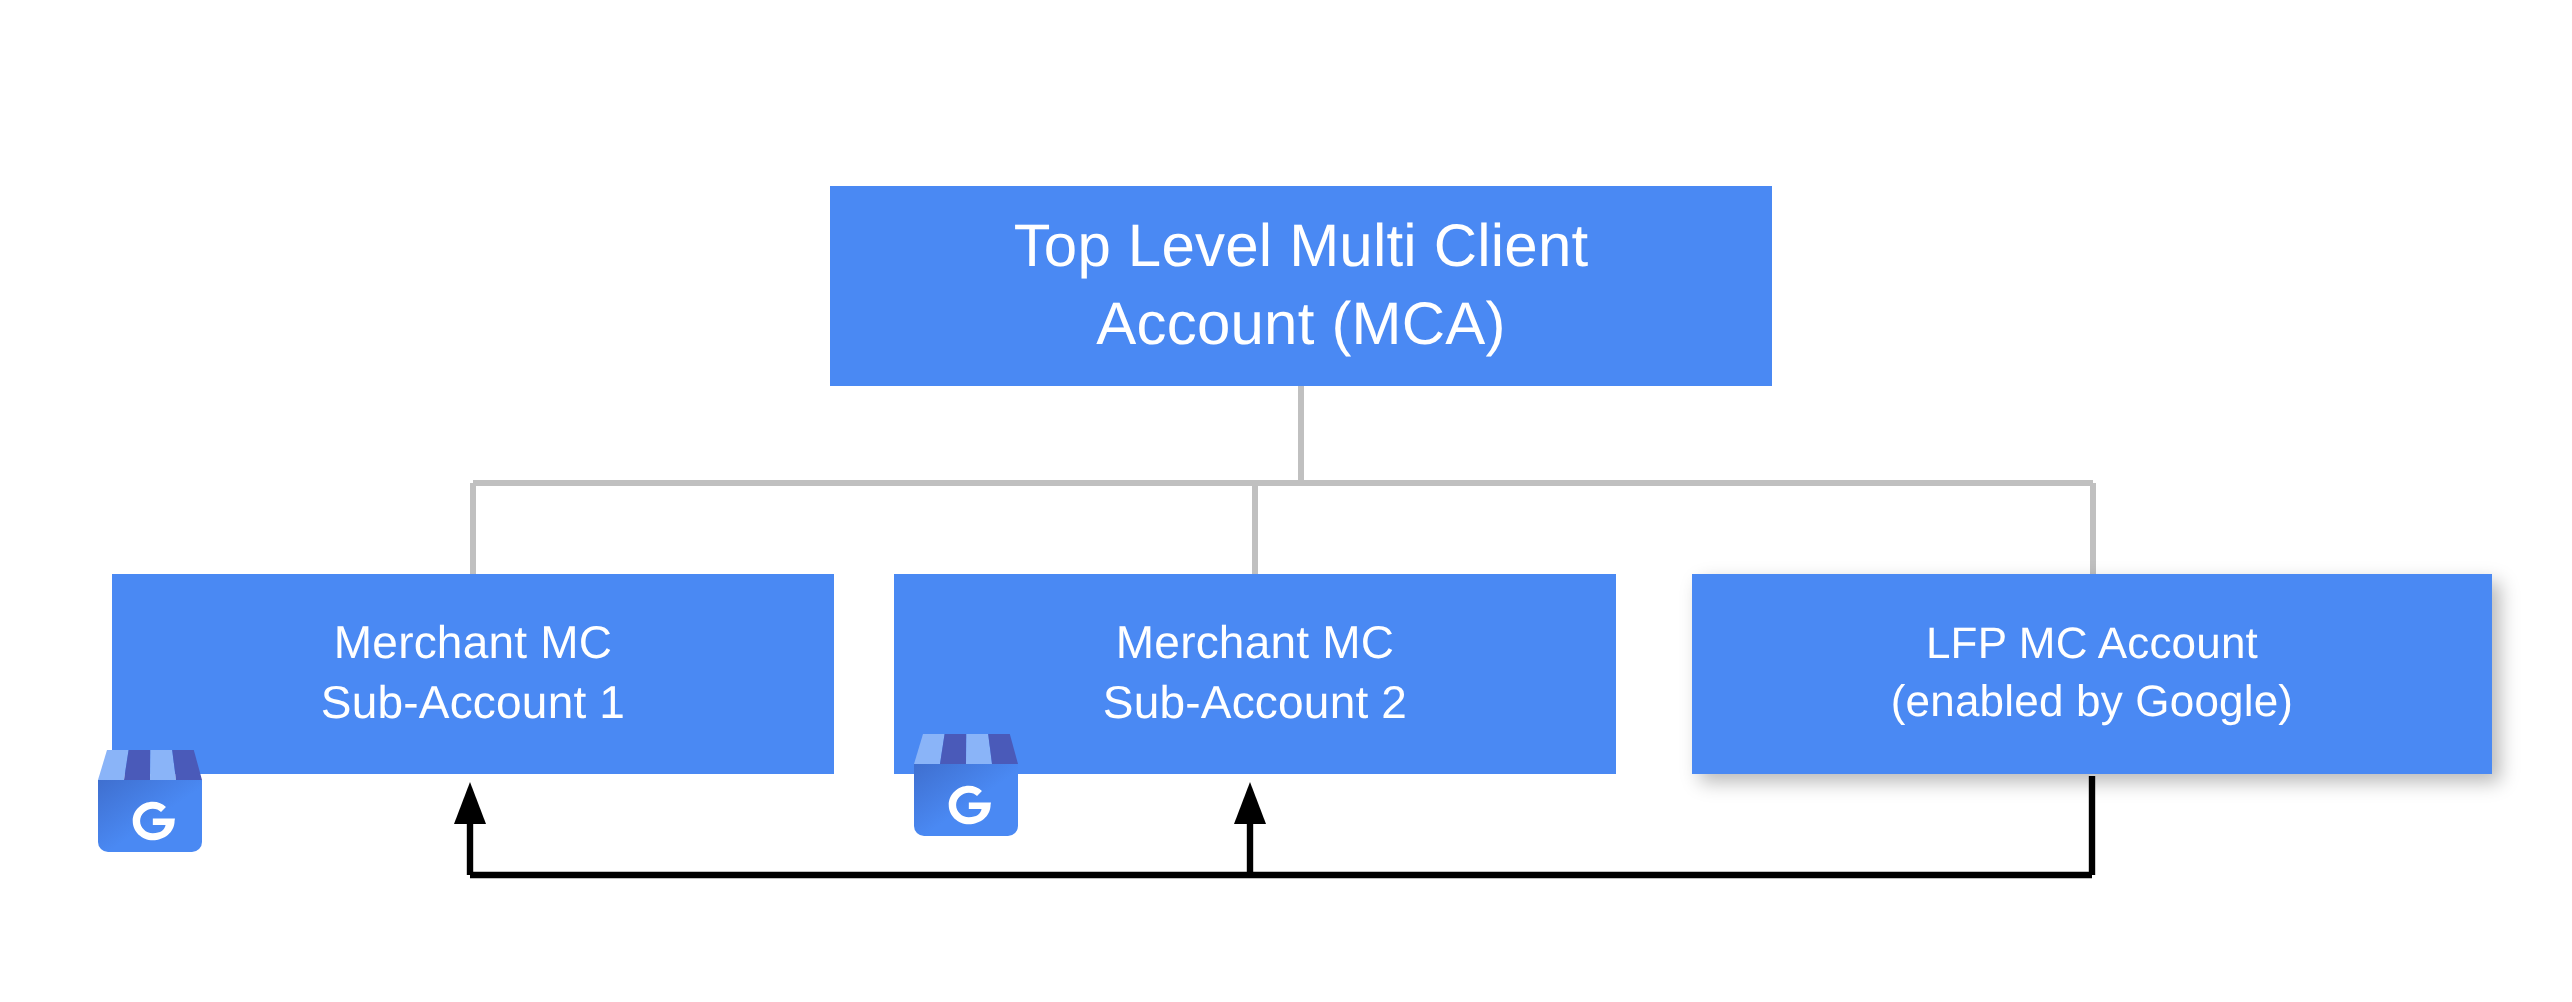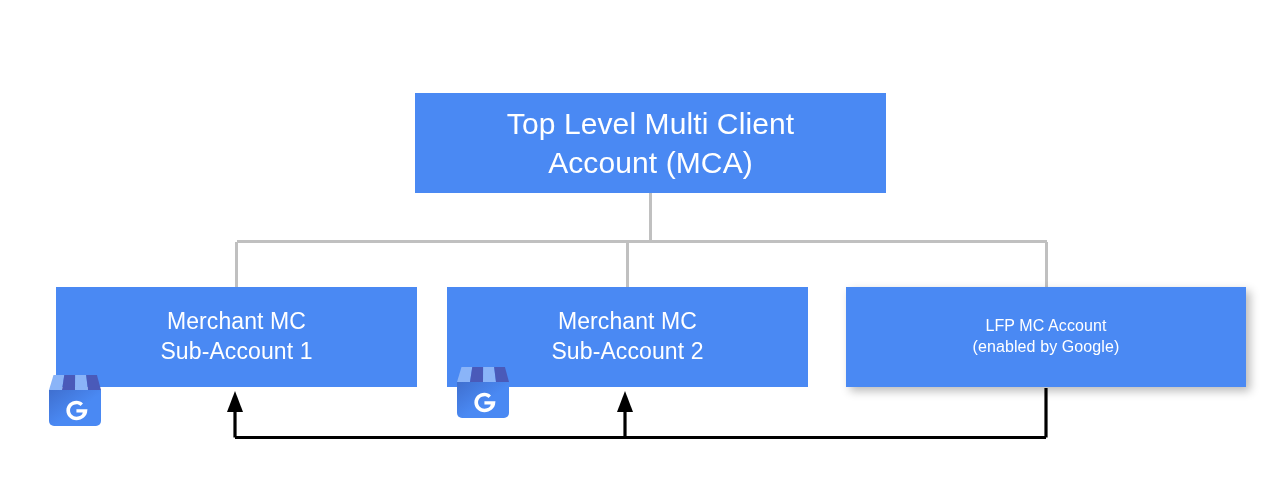--- a/index.html
+++ b/index.html
@@ -69,21 +69,21 @@
     top: 287px;
     width: 361px;
     height: 100px;
     font-size: 23px;
   }
   #node-lfp {
     left: 846px;
     top: 287px;
     width: 400px;
     height: 100px;
-    font-size: 16px;
+    font-size: 22px;
     box-shadow: 4px 4px 9px rgba(0,0,0,0.28);
     z-index: 3;
   }
 
   
   .gbp-icon {
     position: absolute;
     width: 72px;
     height: 72px;
     z-index: 5;

